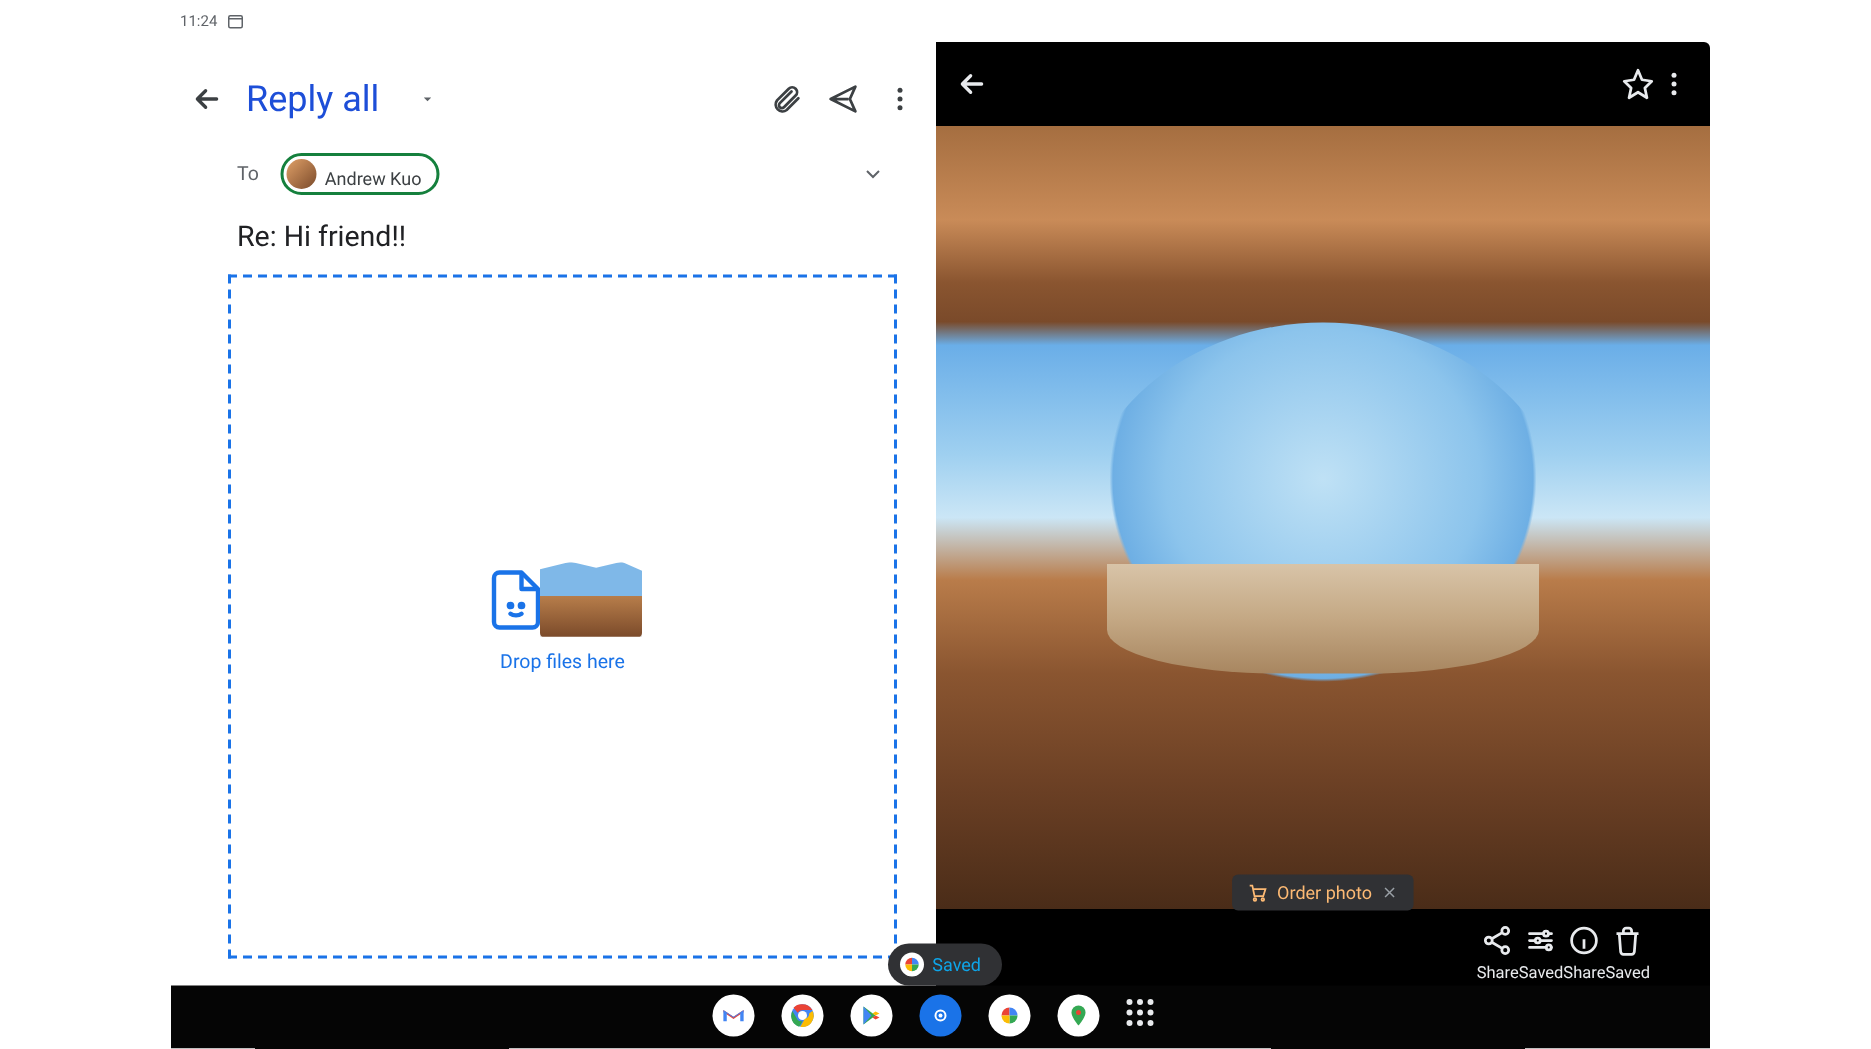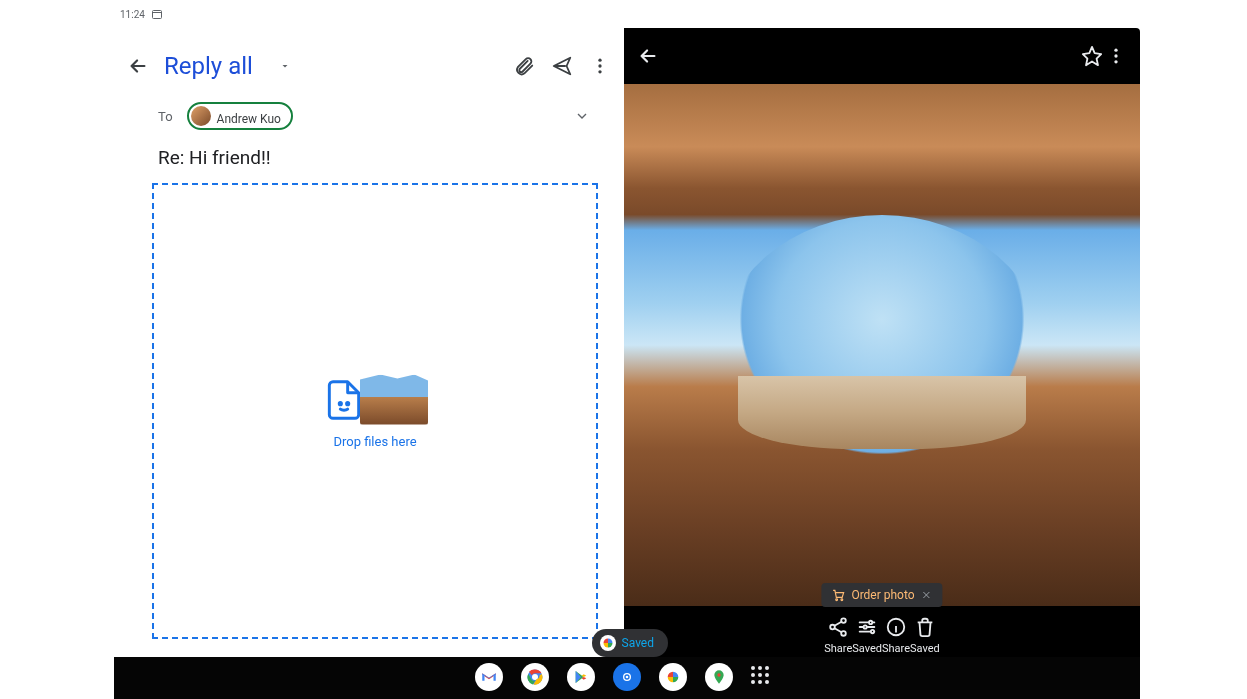--- a/index.html
+++ b/index.html
@@ -179,21 +179,21 @@
     bottom: 62px;
     background:#303134;
     color:#fdba74;
     font-size:12px;
     padding:5px 10px;
     border-radius: 4px;
     display:flex; align-items:center; gap:6px;
   }
   .photos-actions {
     display:flex;
-    justify-content:center;
+    justify-content:flex-end;
     padding: 10px 40px 14px;
   }
   .action {
     display:flex;
     flex-direction:column;
     align-items:center;
     gap:4px;
     color:#e8eaed;
     font-size:11px;
     cursor:pointer;

